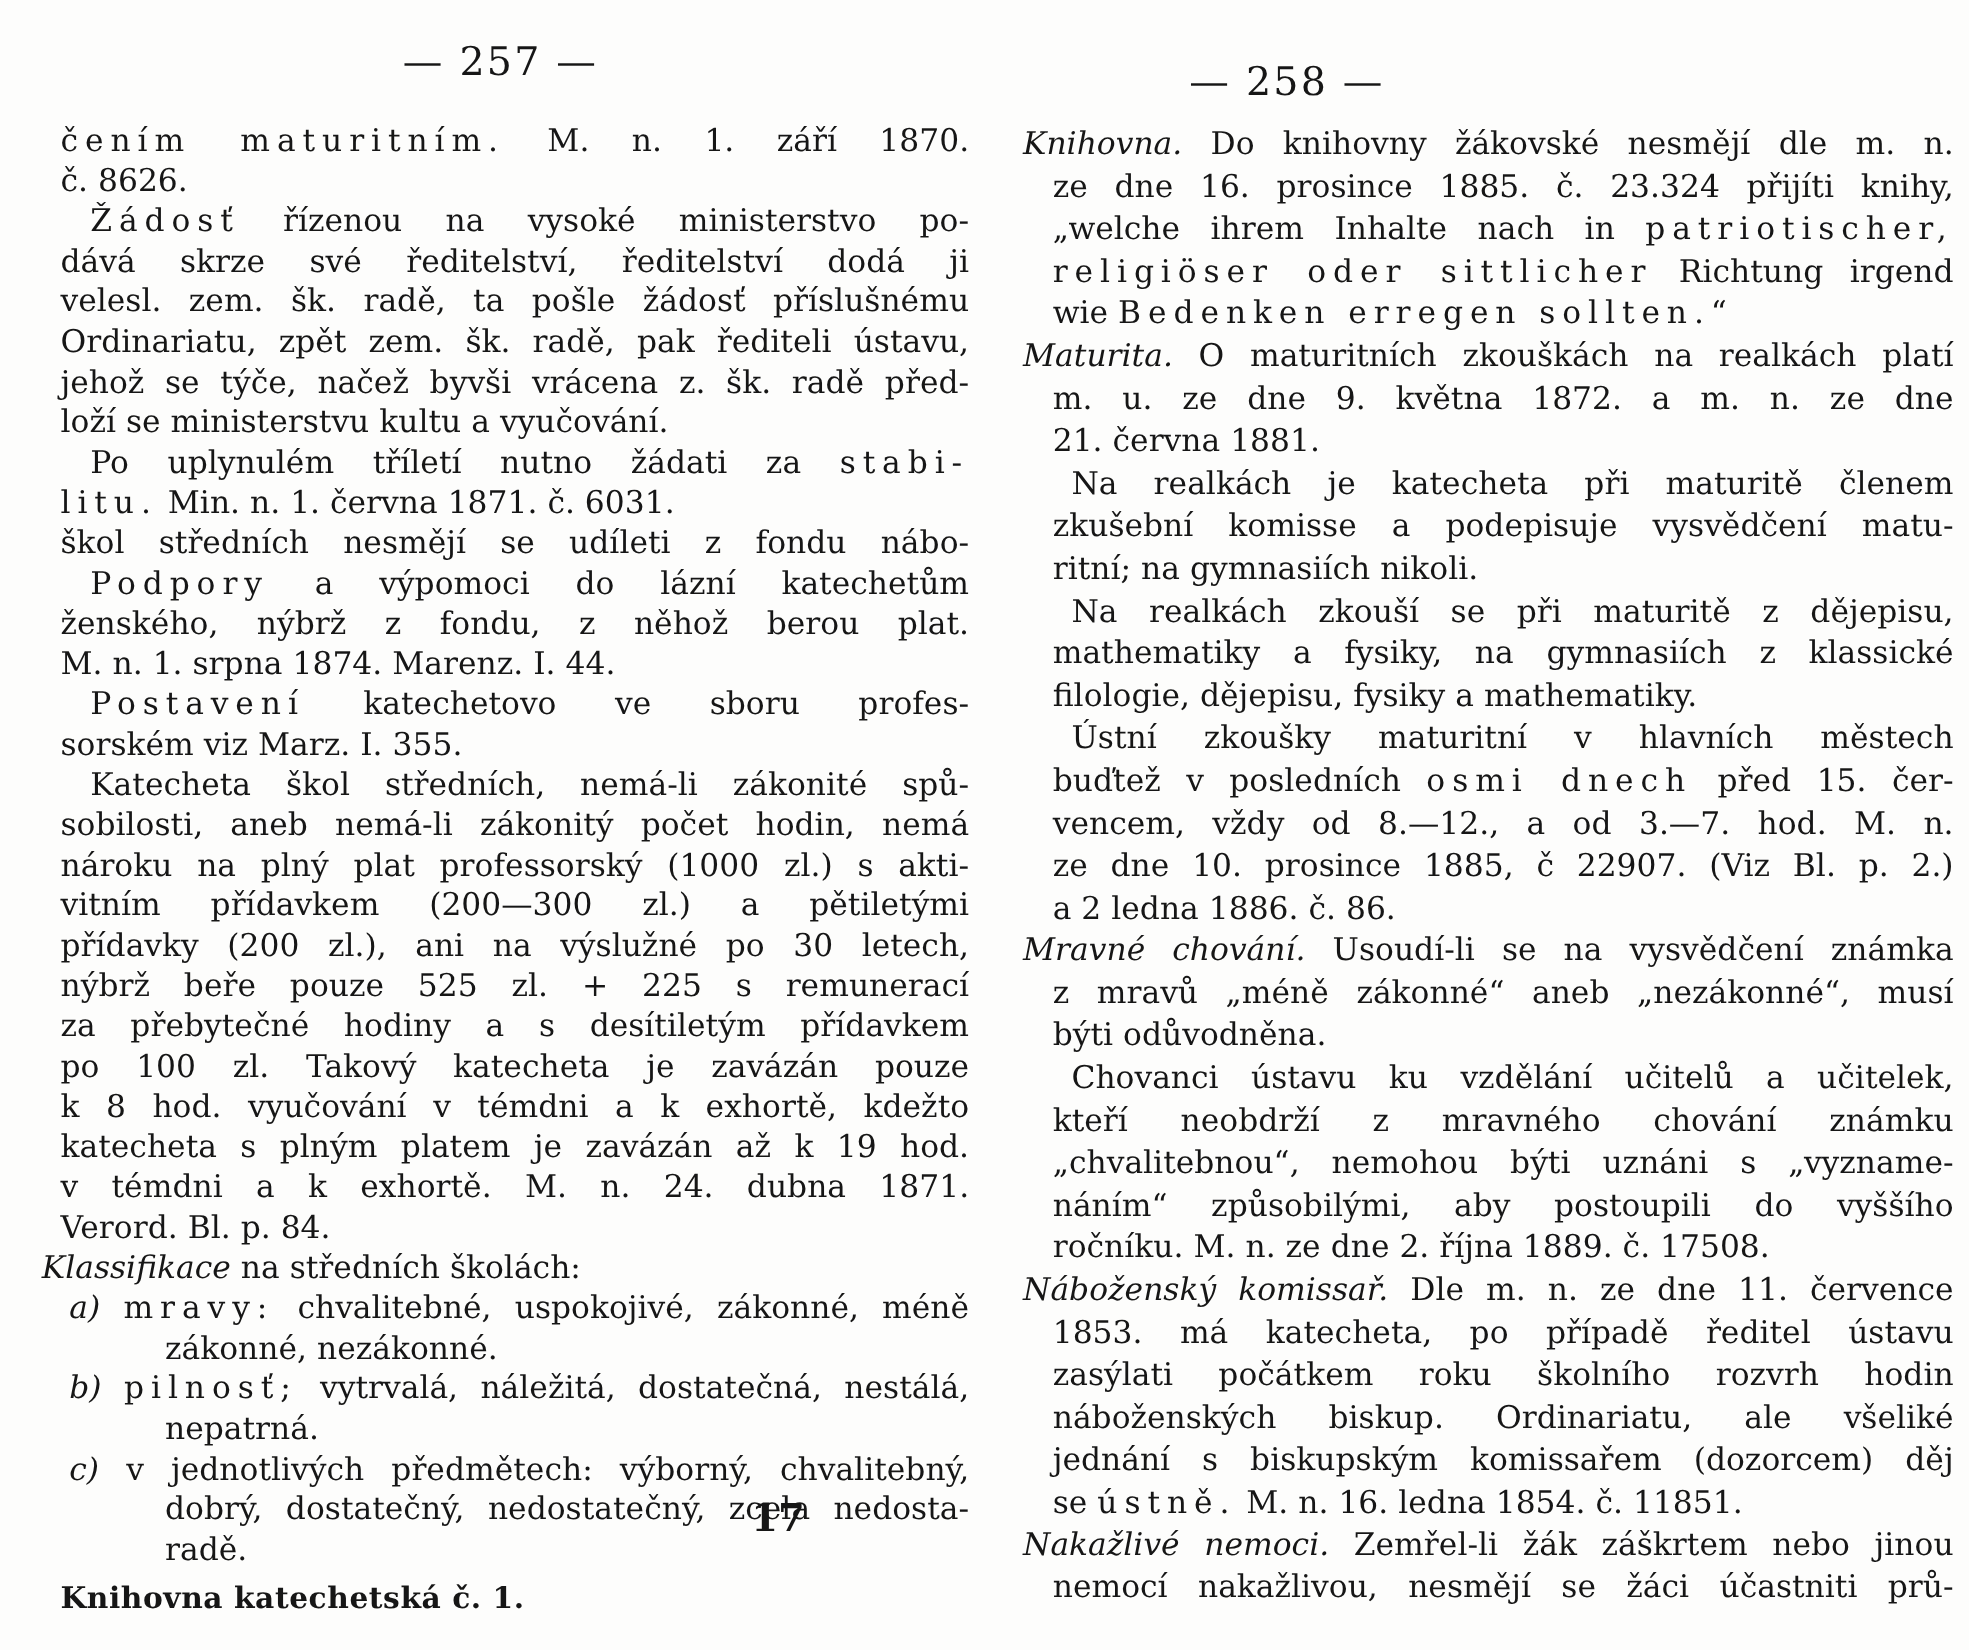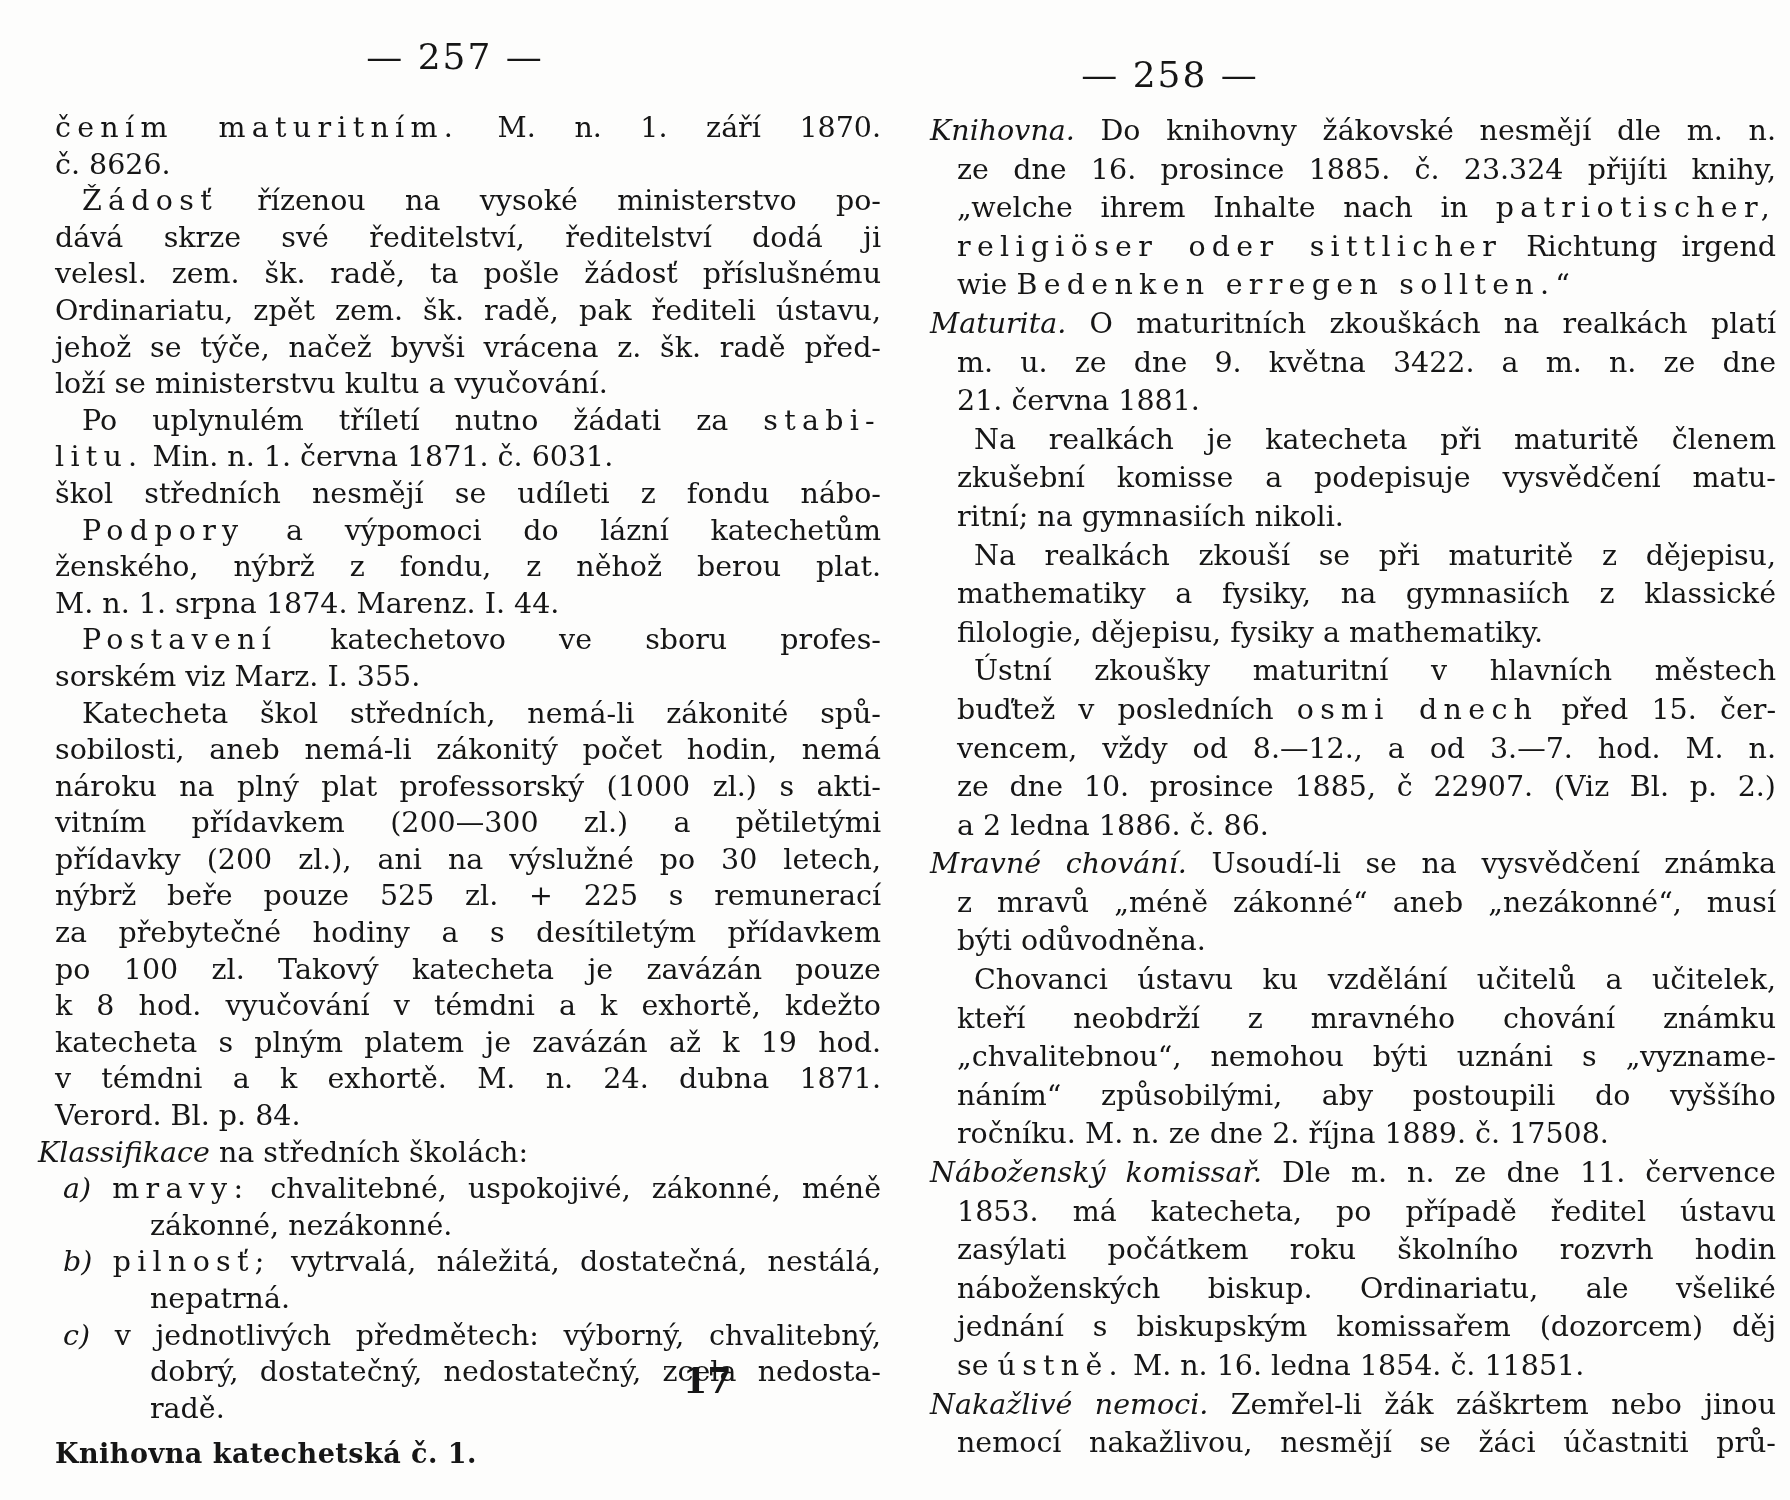--- a/index.html
+++ b/index.html
@@ -152,21 +152,21 @@
   <div class="col col-right">
       <div class="block b-entry">
         <div class="line first"><span class="it">Knihovna.</span><span> Do knihovny žákovské nesmějí dle m. n.</span></div>
         <div class="line"><span>ze dne 16. prosince 1885. č. 23.324 přijíti knihy,</span></div>
         <div class="line"><span>„welche ihrem Inhalte nach in </span><span class="sp">patriotischer,</span></div>
         <div class="line"><span class="sp">religiöser oder sittlicher</span><span> Richtung irgend</span></div>
         <div class="line last"><span>wie </span><span class="sp">Bedenken erregen sollten.</span><span>“</span></div>
       </div>
       <div class="block b-entry">
         <div class="line first"><span class="it">Maturita.</span><span> O maturitních zkouškách na realkách platí</span></div>
-        <div class="line"><span>m. u. ze dne 9. května 3422. a m. n. ze dne</span></div>
+        <div class="line"><span>m. u. ze dne 9. května 1872. a m. n. ze dne</span></div>
         <div class="line last"><span>21. června 1881.</span></div>
       </div>
       <div class="block b-sub">
         <div class="line first"><span>Na realkách je katecheta při maturitě členem</span></div>
         <div class="line"><span>zkušební komisse a podepisuje vysvědčení matu-</span></div>
         <div class="line last"><span>ritní; na gymnasiích nikoli.</span></div>
       </div>
       <div class="block b-sub">
         <div class="line first"><span>Na realkách zkouší se při maturitě z dějepisu,</span></div>
         <div class="line"><span>mathematiky a fysiky, na gymnasiích z klassické</span></div>

